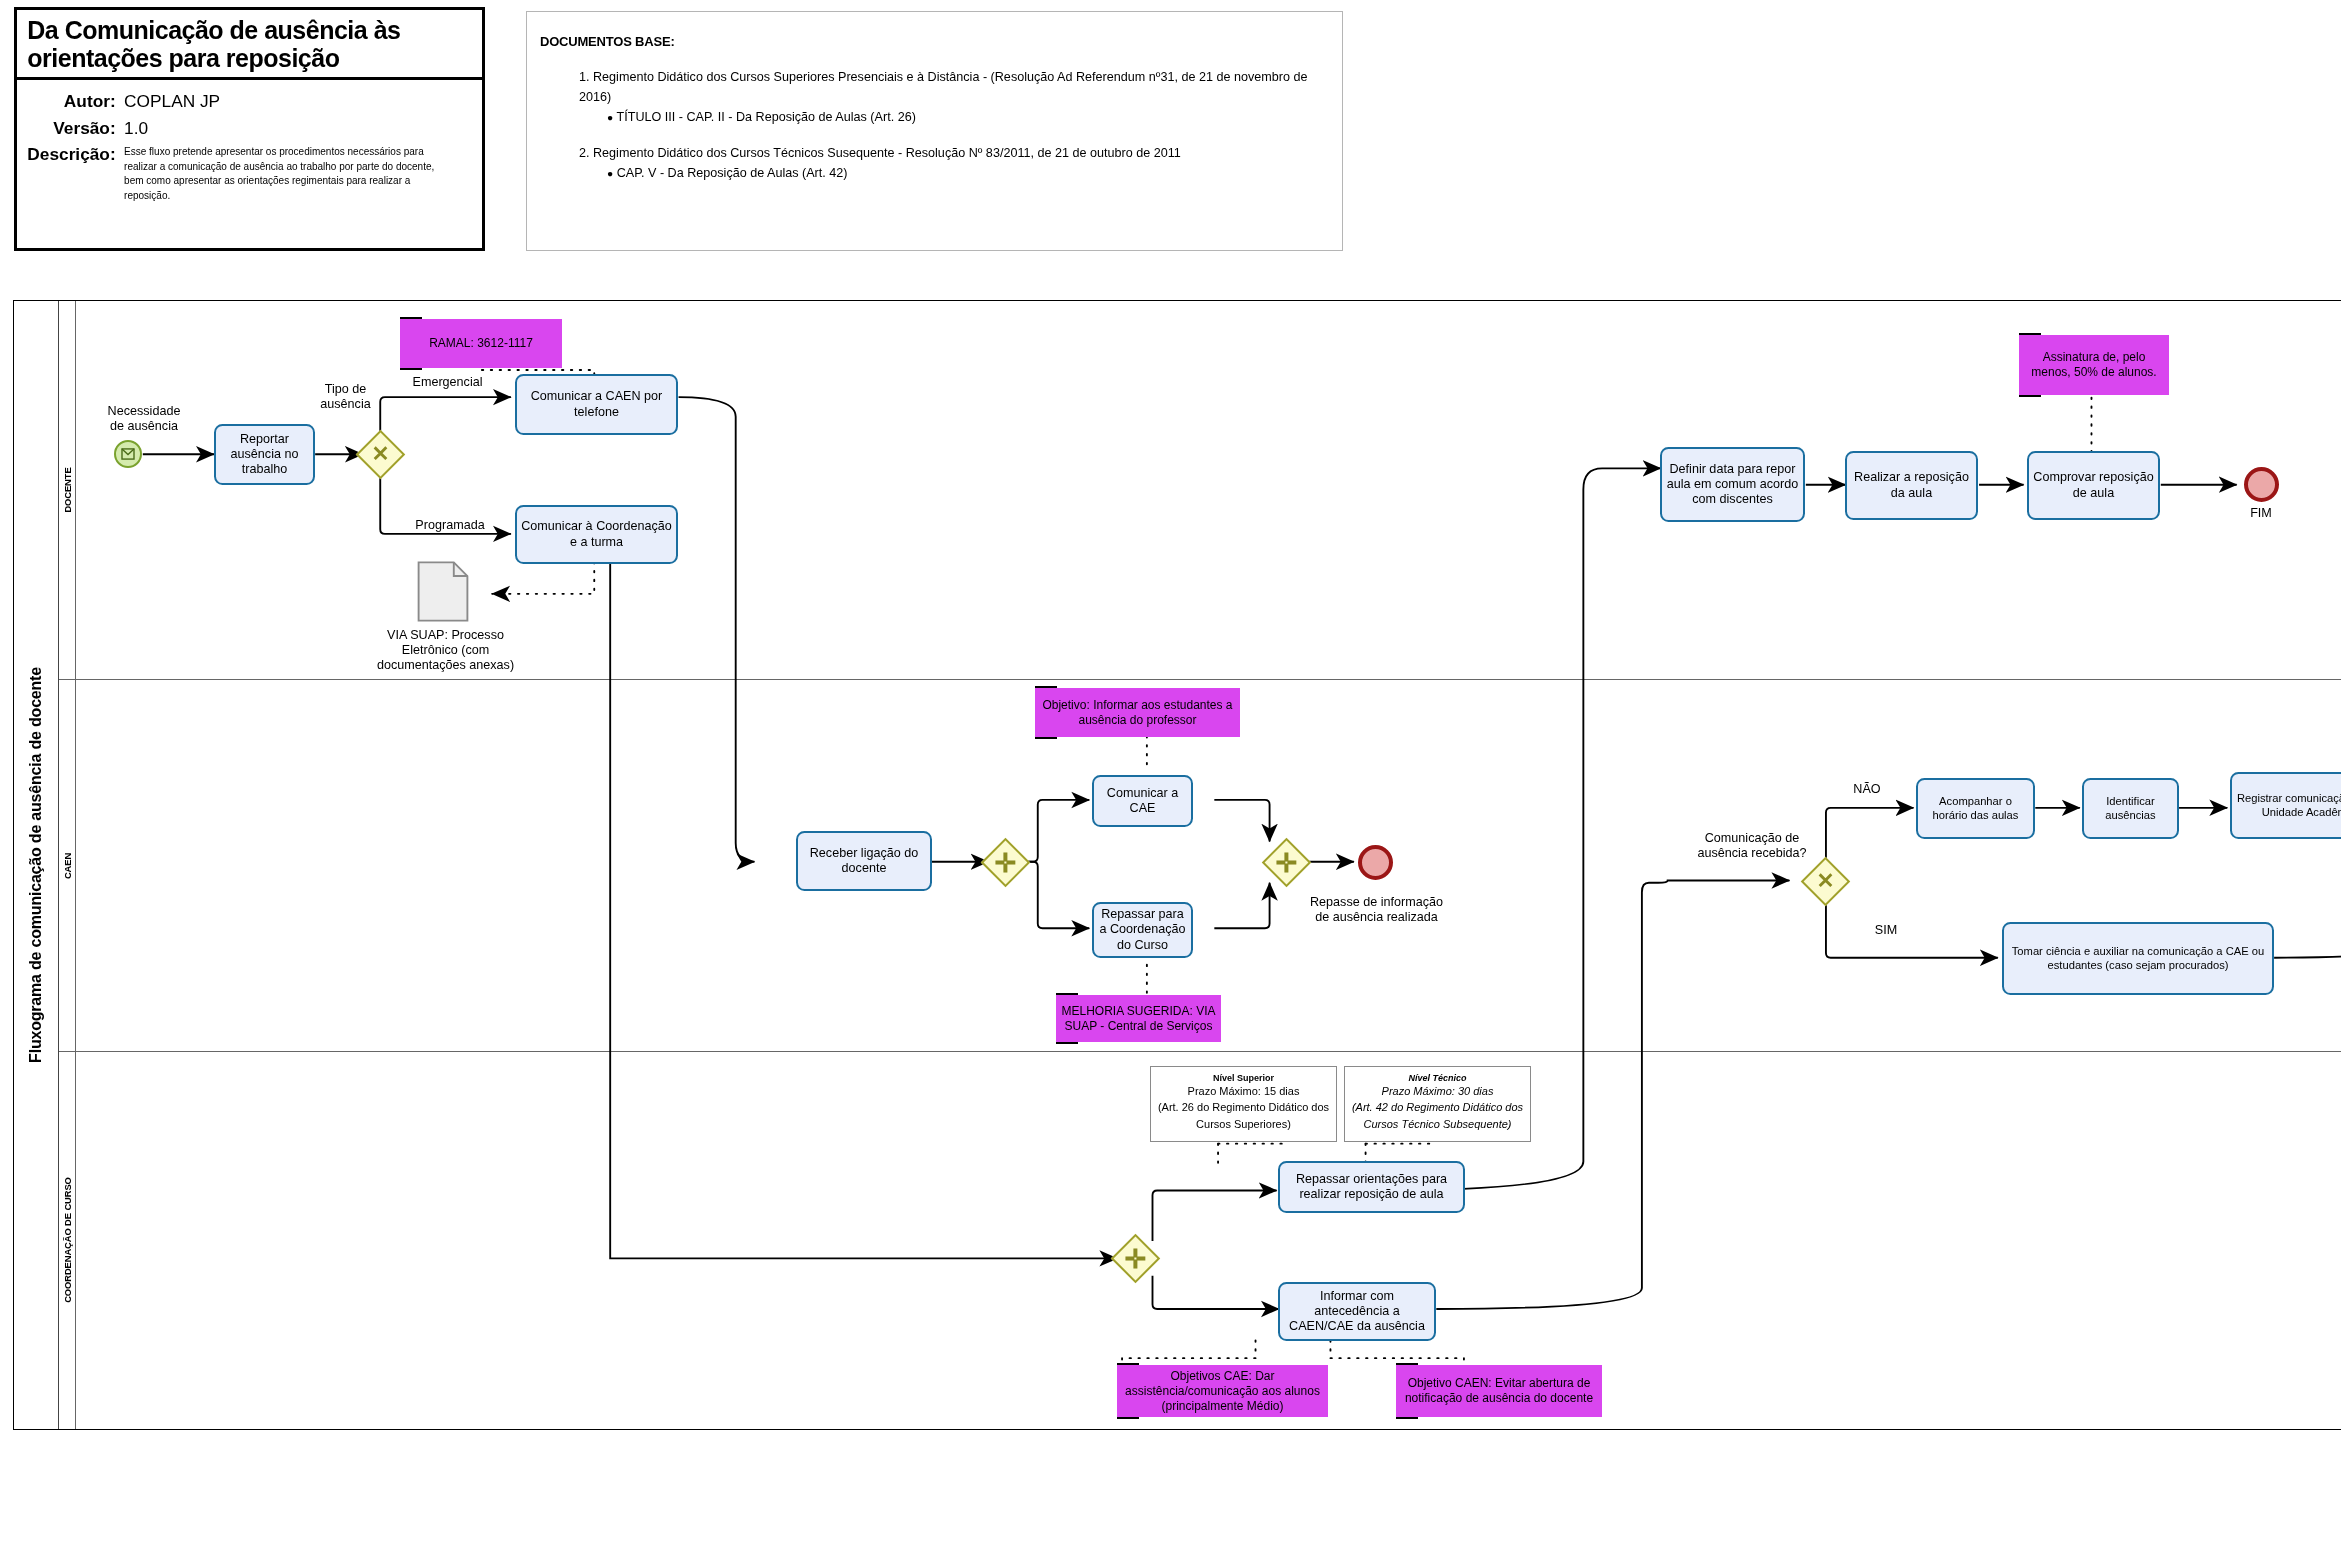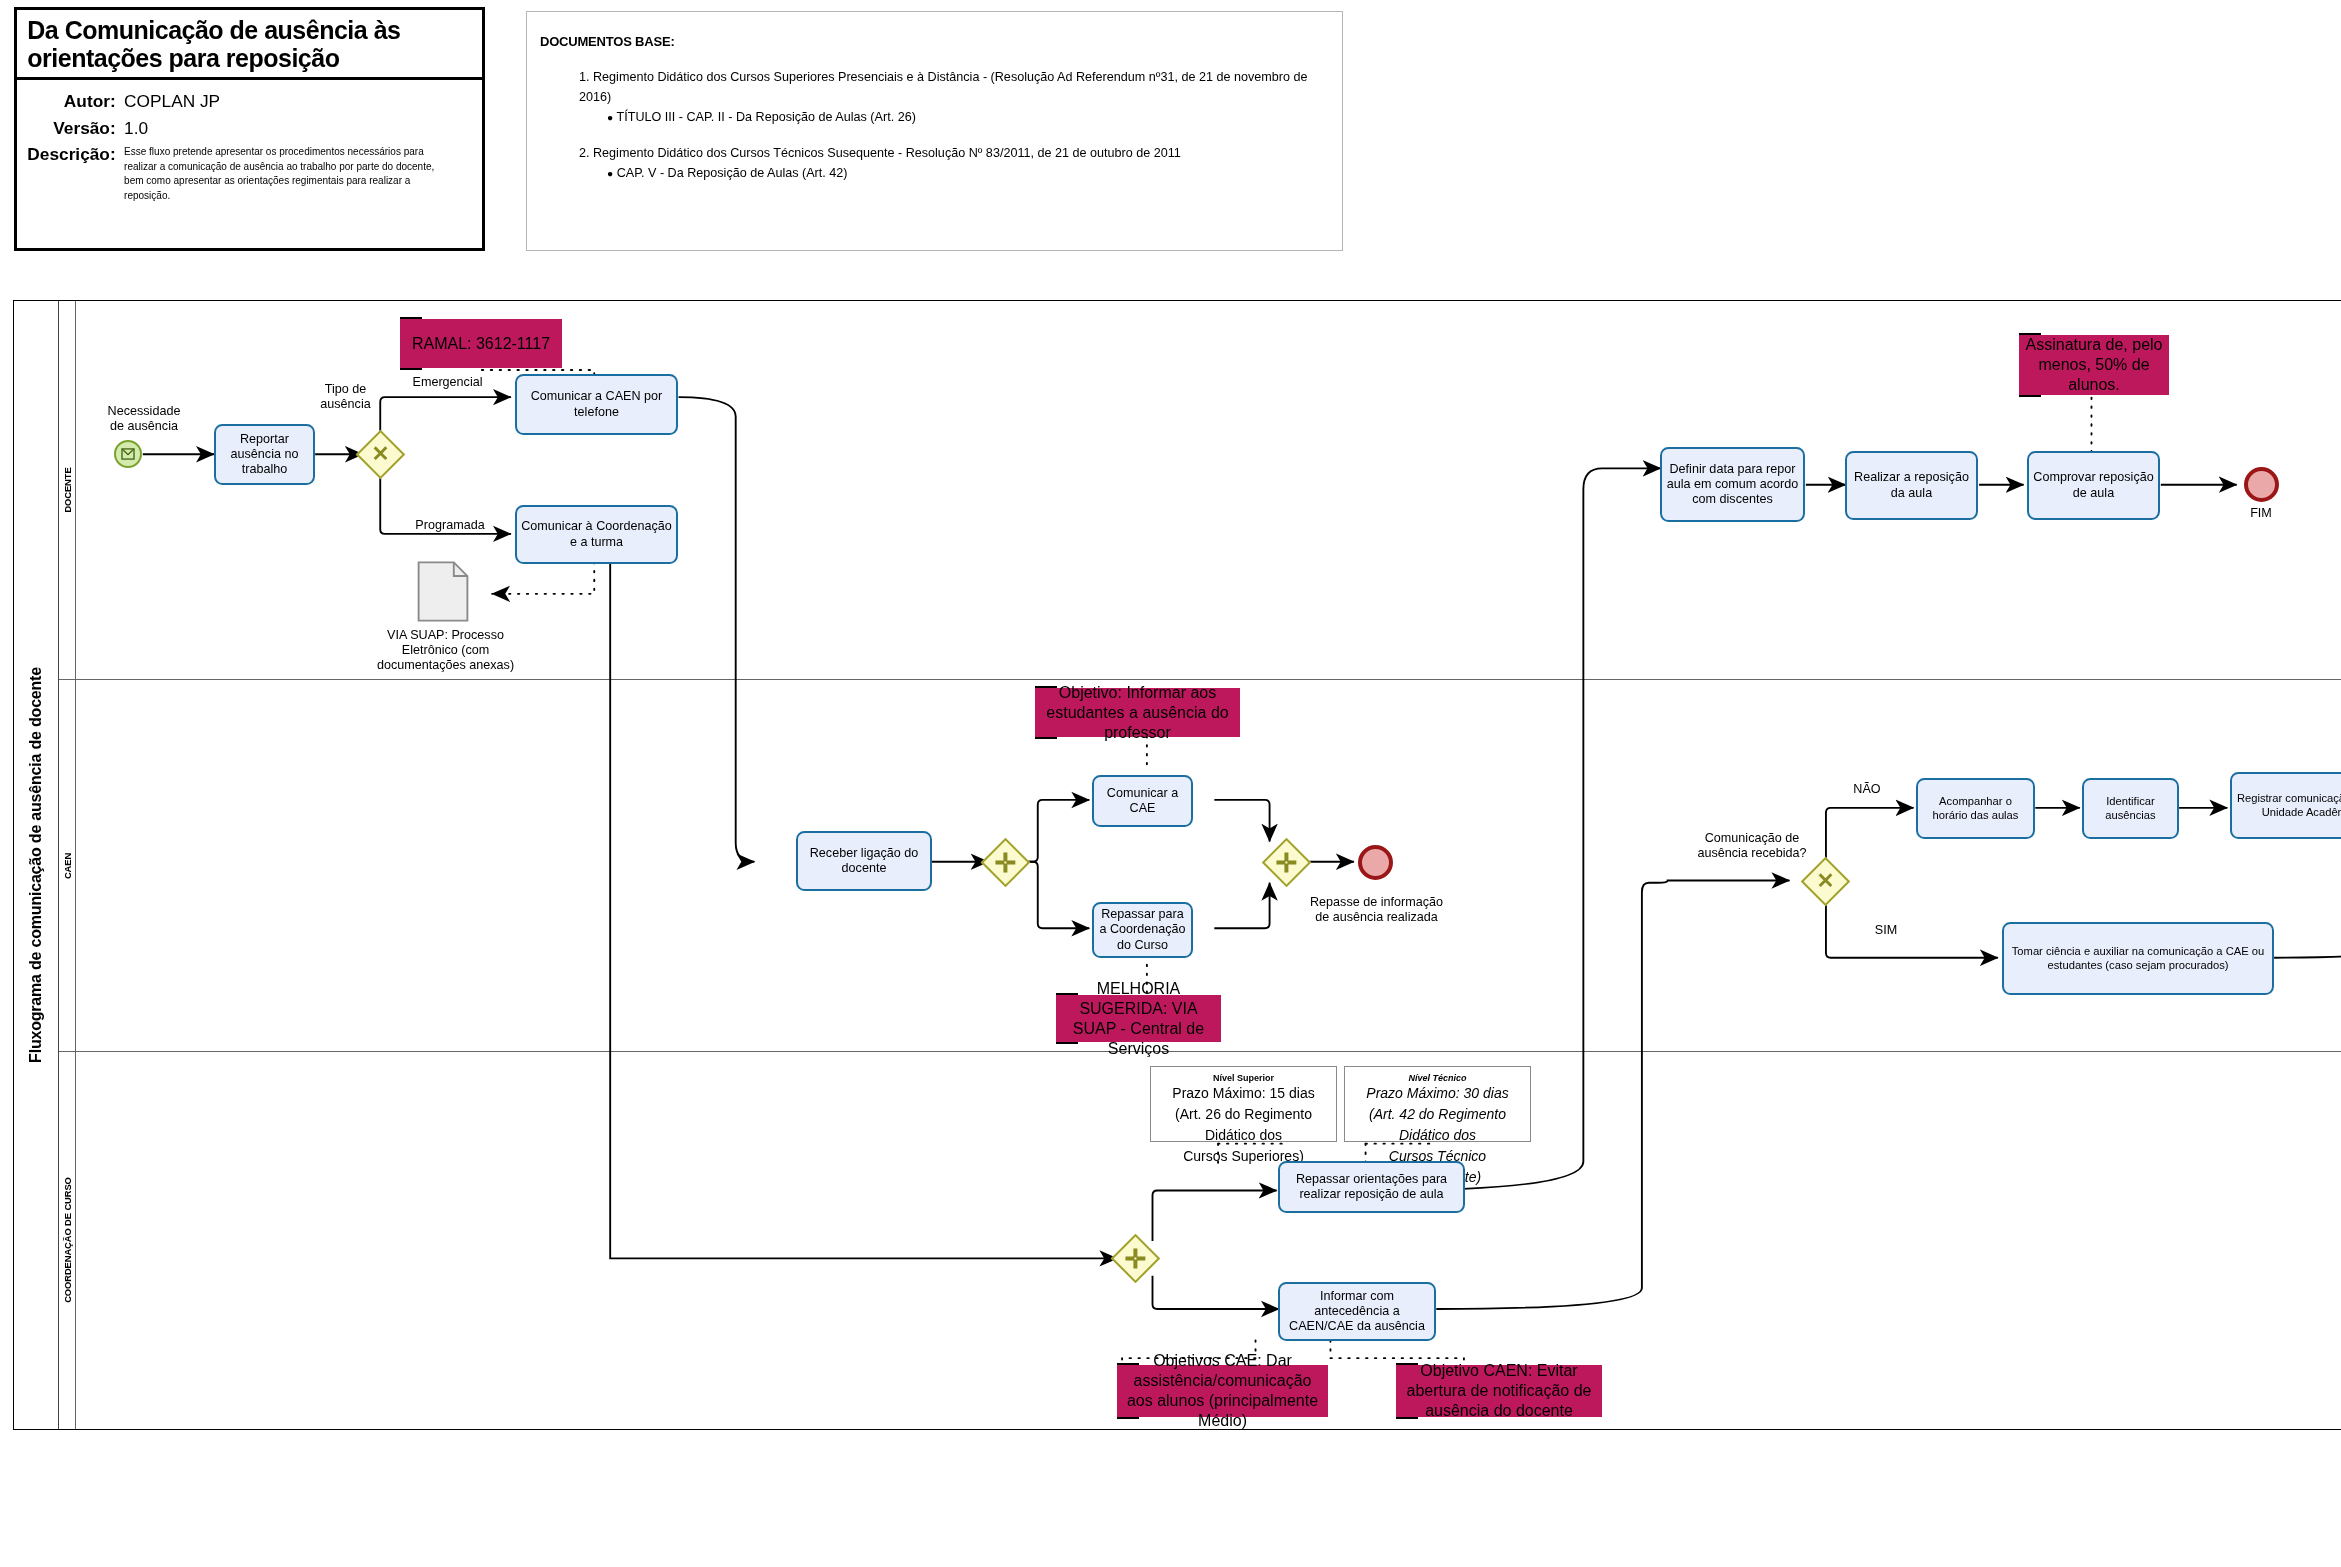--- a/index.html
+++ b/index.html
@@ -43,28 +43,28 @@
   .gw-glyph{position:absolute;left:0;top:0;width:35px;height:35px;display:flex;align-items:center;justify-content:center;
             font-size:26px;font-weight:bold;color:#8a8a22;line-height:1;}
   .gw-glyph.x{font-size:21.5px;}
 
   .evt-start{position:absolute;width:28px;height:28px;border-radius:50%;background:#d5ebad;border:2.3px solid #7aa22e;box-sizing:border-box;
              display:flex;align-items:center;justify-content:center;}
   .evt-end{position:absolute;width:35px;height:35px;border-radius:50%;background:#eba8a8;border:4.7px solid #9b1616;box-sizing:border-box;}
 
   .lbl{position:absolute;font-size:12.6px;line-height:1.2;text-align:center;}
 
-  .annot{position:absolute;background:#be185d;box-sizing:border-box;display:flex;align-items:center;justify-content:center;
-         text-align:center;font-size:16px;line-height:1.25;padding:2.8px 4.7px;}
+  .annot{position:absolute;background:#d946ef;box-sizing:border-box;display:flex;align-items:center;justify-content:center;
+         text-align:center;font-size:12px;line-height:1.25;padding:2.8px 4.7px;}
   .annot::before{content:"";position:absolute;left:0;top:-1.9px;width:21.5px;height:1.9px;background:#000;}
   .annot::after{content:"";position:absolute;left:0;bottom:-1.9px;width:21.5px;height:1.9px;background:#000;}
 
   .notebox{position:absolute;background:#fff;border:0.9px solid #8a8a8a;box-sizing:border-box;padding:5.6px 3.7px 0 3.7px;text-align:center;}
   .notebox .nb-title{font-weight:bold;font-size:9px;}
-  .notebox .nb-line{font-size:14px;line-height:1.5;}
+  .notebox .nb-line{font-size:11px;line-height:1.5;}
 
   .dataobj{position:absolute;}
 
   svg.layer{position:absolute;left:0;top:0;width:2645px;height:1567px;pointer-events:none;overflow:visible;}
 </style>
 </head>
 <body>
 
 <div id="info-panel" class="abs">
   <div id="info-title">Da Comunicação de ausência às orientações para reposição</div>

